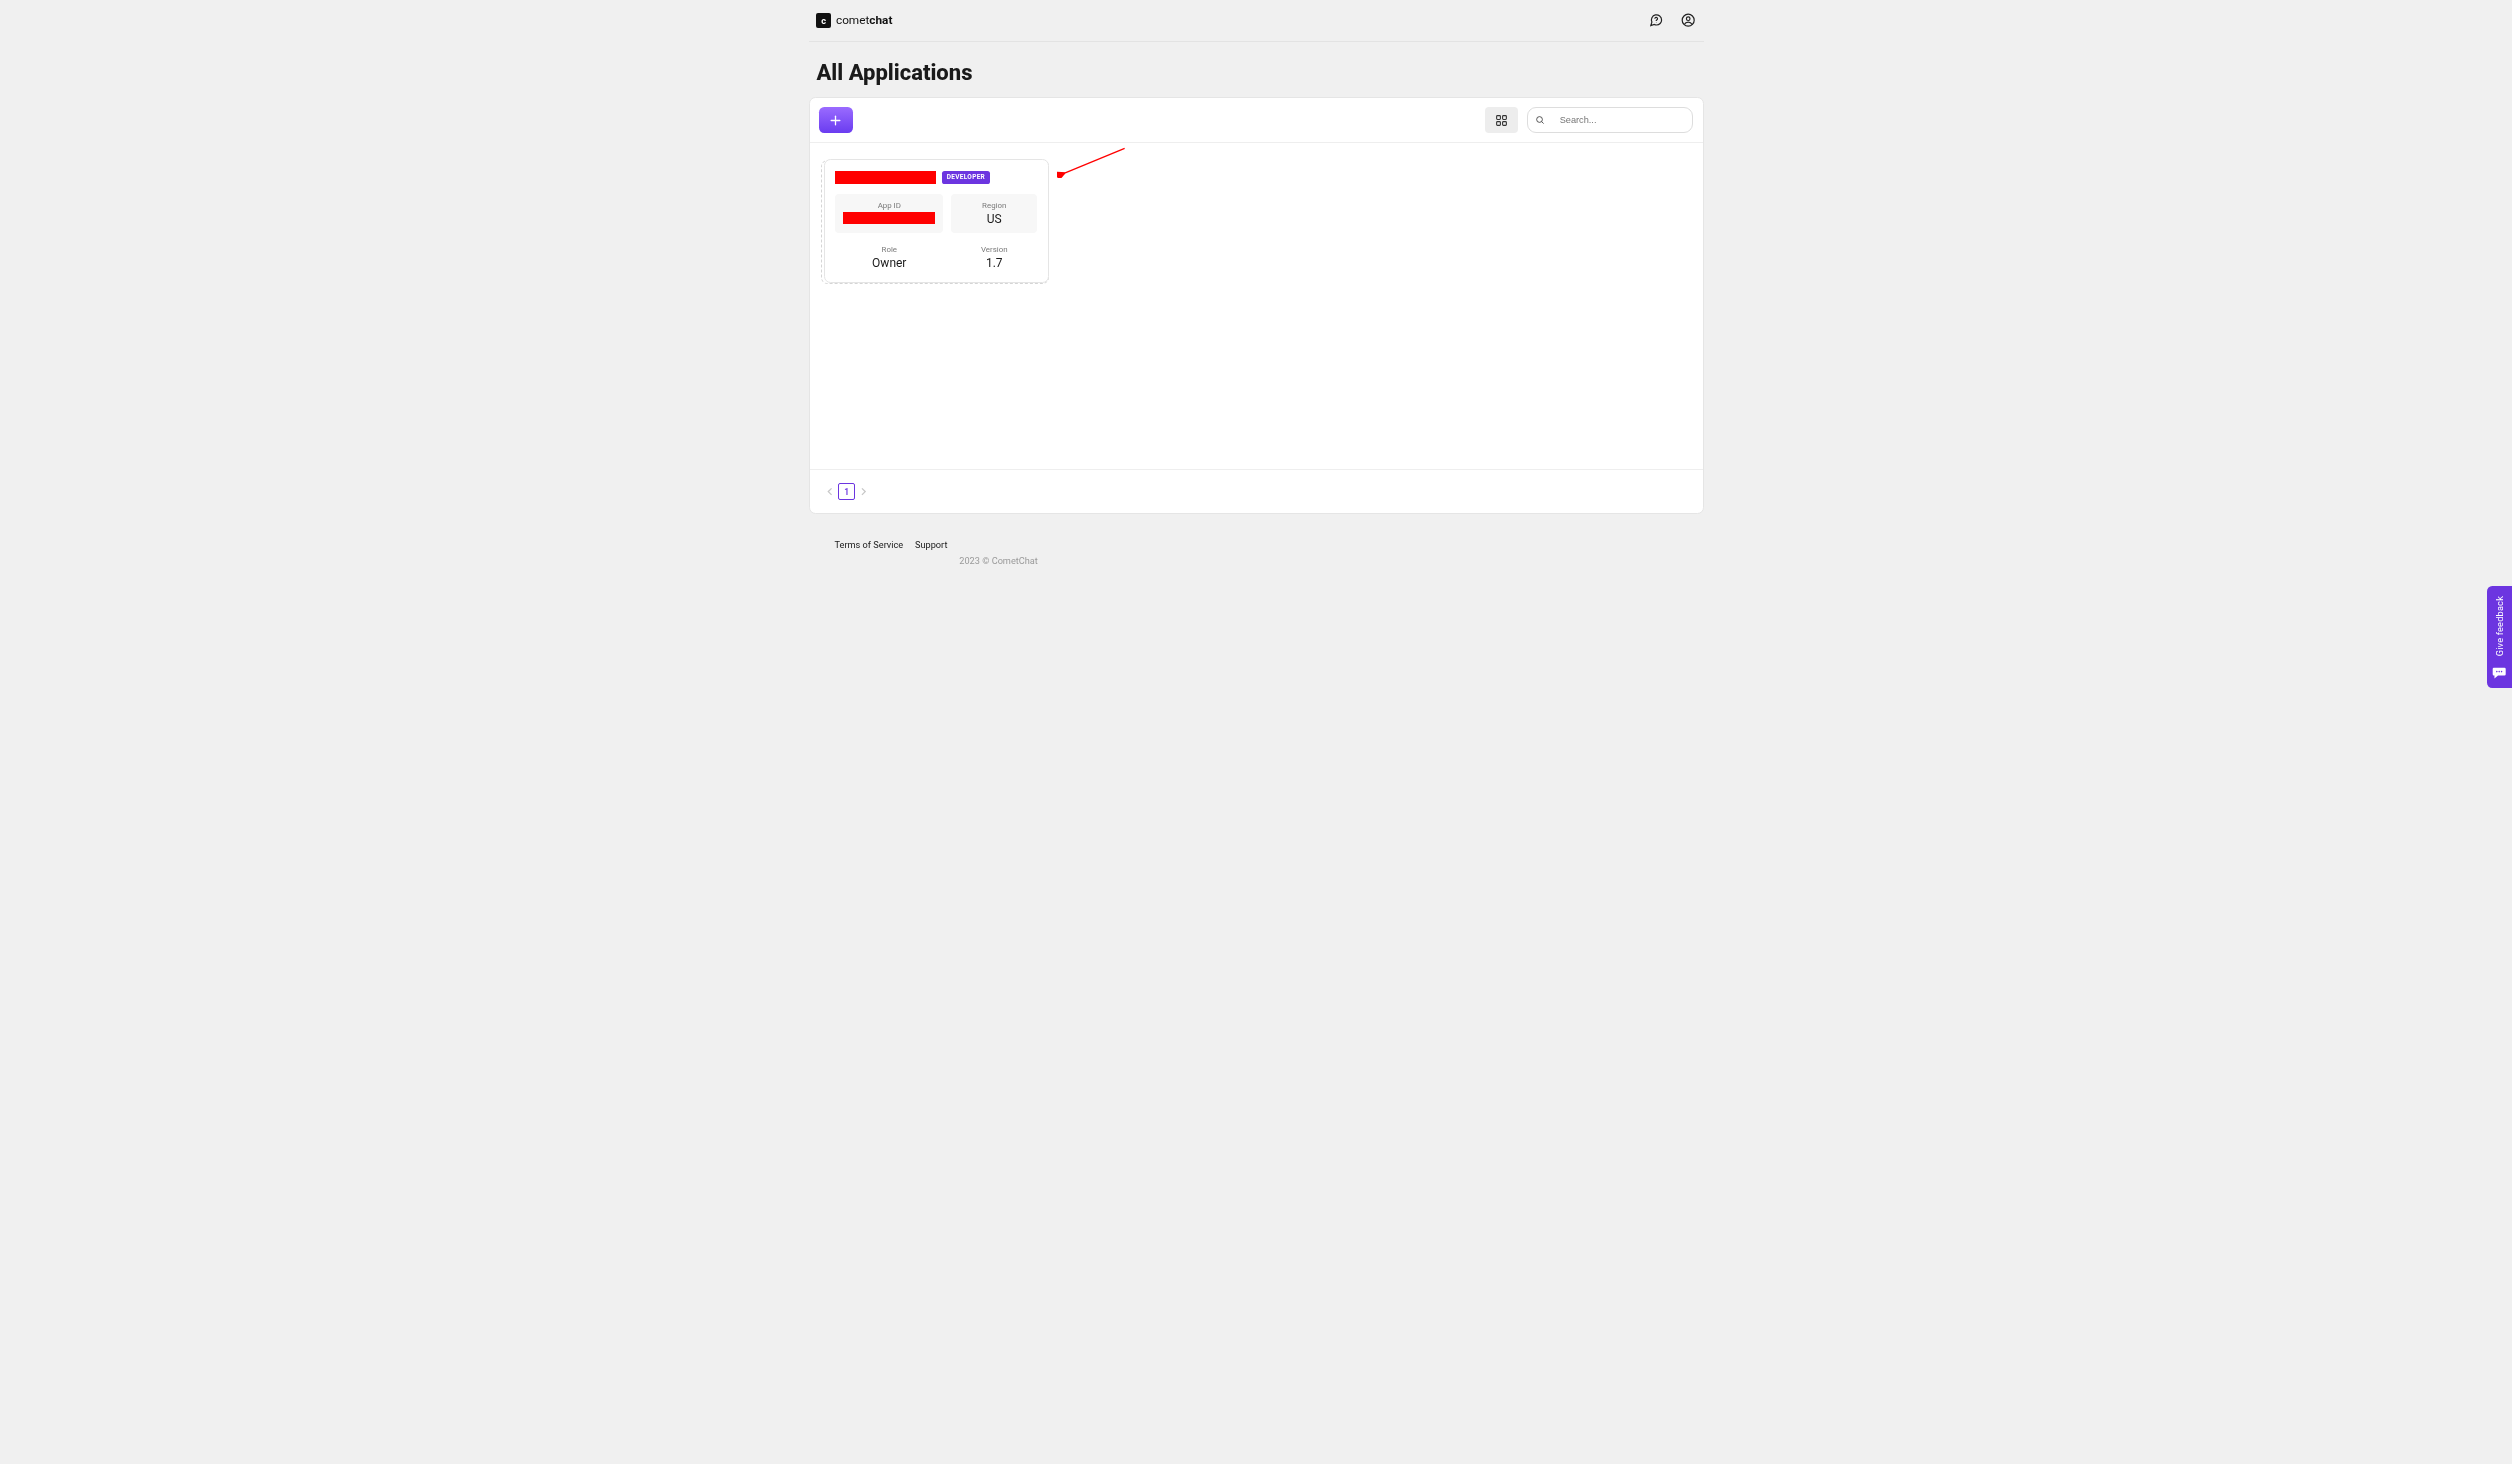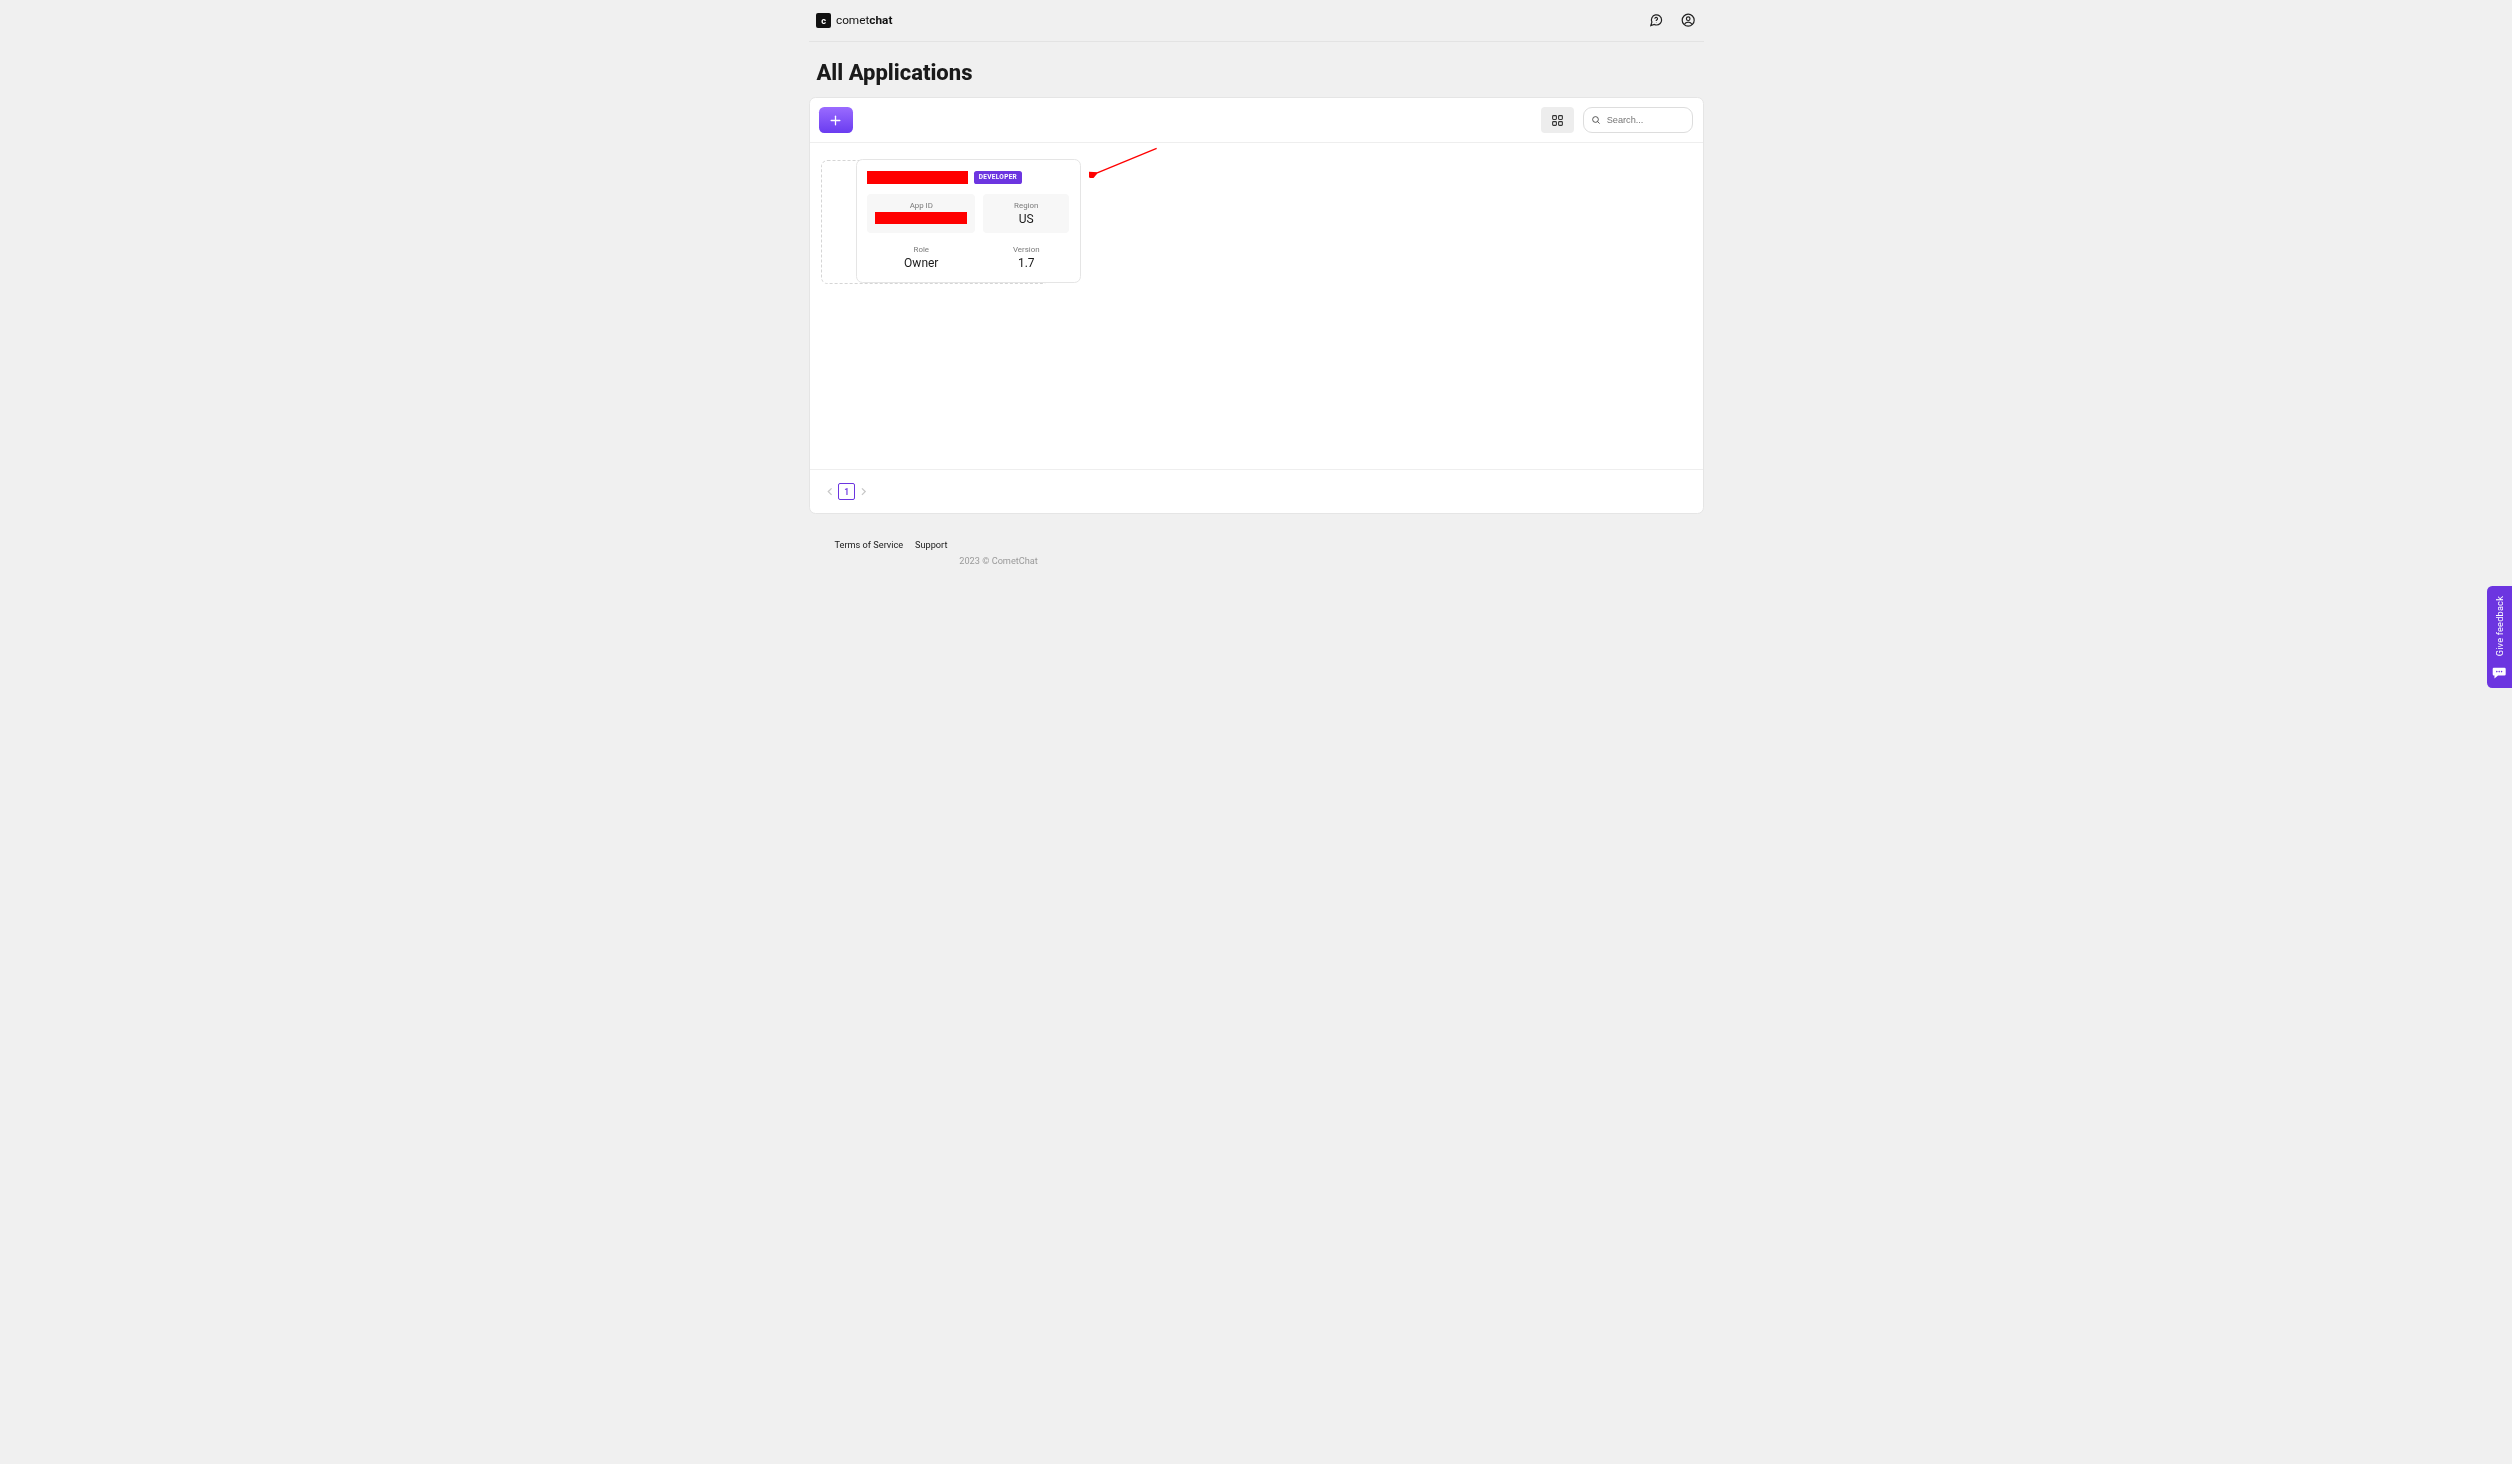--- a/index.html
+++ b/index.html
@@ -69,22 +69,22 @@
   .view-toggle {
     width: 33px; height: 26px;
     background: #ededed;
     border-radius: 3.9px;
     display: flex; align-items: center; justify-content: center;
     color: #333; cursor: pointer;
   }
   .search-wrap {
     display: flex; align-items: center;
     border: 0.7px solid #ddd; border-radius: 9px;
-    height: 26px; width: 110px;
-    padding: 0 6.5px; gap: 6px;
+    height: 26px; width: 166px;
+    padding: 0 6.5px; gap: 15px;
     background: #fff;
   }
   .search-wrap input {
     border: none; outline: none; width: 100%;
     font-size: 9.2px; color: #333; background: transparent;
   }
   .cards-area {
     padding: 15.7px 14.4px;
     min-height: 326px;
     position: relative;
@@ -101,21 +101,20 @@
     border-radius: 6.5px;
   }
   .app-card {
     position: relative;
     width: 225px;
     border: 0.7px solid #e5e5e5;
     border-radius: 6.5px;
     background: #fff;
     padding: 10.5px 10.5px 11.8px 10.5px;
     cursor: pointer;
-    margin-left: 32px;
   }
   .card-head { display: flex; align-items: center; gap: 5.2px; margin-bottom: 10.5px; }
   .redact-name { width: 101px; height: 13px; background: #ff0000; }
   .badge {
     font-size: 6.5px; font-weight: 700; letter-spacing: 0.3px;
     background: #6c35e0; color: #fff;
     padding: 2.6px 5.2px; border-radius: 2.6px;
   }
   .meta-grid { display: grid; grid-template-columns: 1fr 1fr; gap: 7.9px; }
   .meta {

